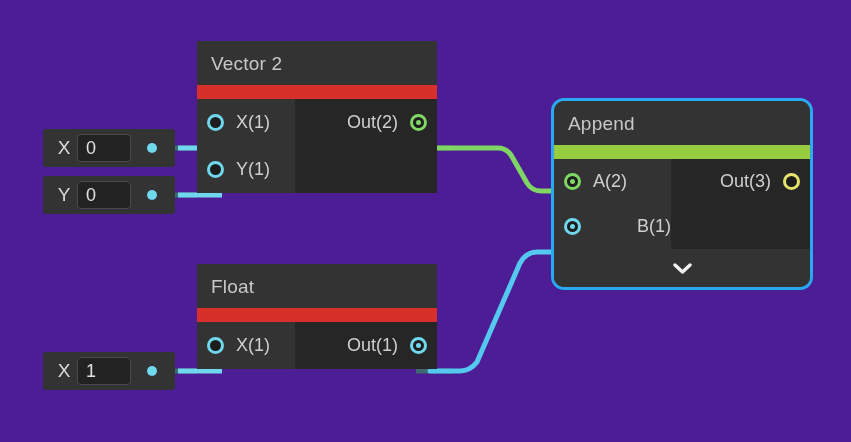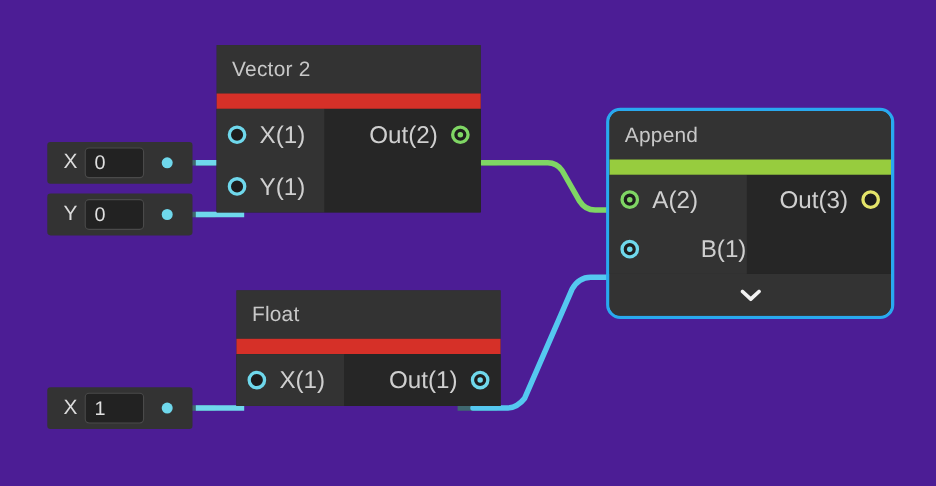--- a/index.html
+++ b/index.html
@@ -52,21 +52,21 @@
     height:47px;
     display:flex;
     align-items:center;
     position:relative;
     box-sizing:border-box;
   }
   .port-row.in{padding-left:10px;}
   .port-row.out{justify-content:flex-end;padding-right:10px;}
   .port-label{
     color:#cfcfcf;
-    font-size:22px;
+    font-size:18px;
     margin-left:12px;
     white-space:nowrap;
   }
   .port-label.right{margin-left:0;margin-right:12px;}
 
   
   .port{
     width:17px;height:17px;border-radius:50%;
     box-sizing:border-box;
     flex:0 0 auto;
@@ -184,21 +184,21 @@
       </div>
       <div class="port-col-out">
         <div class="port-row out">
           <span class="port-label right">Out(2)</span>
           <span class="port ring-green-filled"></span>
         </div>
       </div>
     </div>
   </div>
 
-  <div class="node" style="left:215px;top:264px;width:240px;">
+  <div class="node" style="left:197px;top:264px;width:240px;">
     <div class="node-title">Float</div>
     <div class="node-accent" style="background:#d63028;"></div>
     <div class="node-body">
       <div class="port-col-in">
         <div class="port-row in">
           <span class="port ring-cyan"></span>
           <span class="port-label">X(1)</span>
         </div>
       </div>
       <div class="port-col-out">

